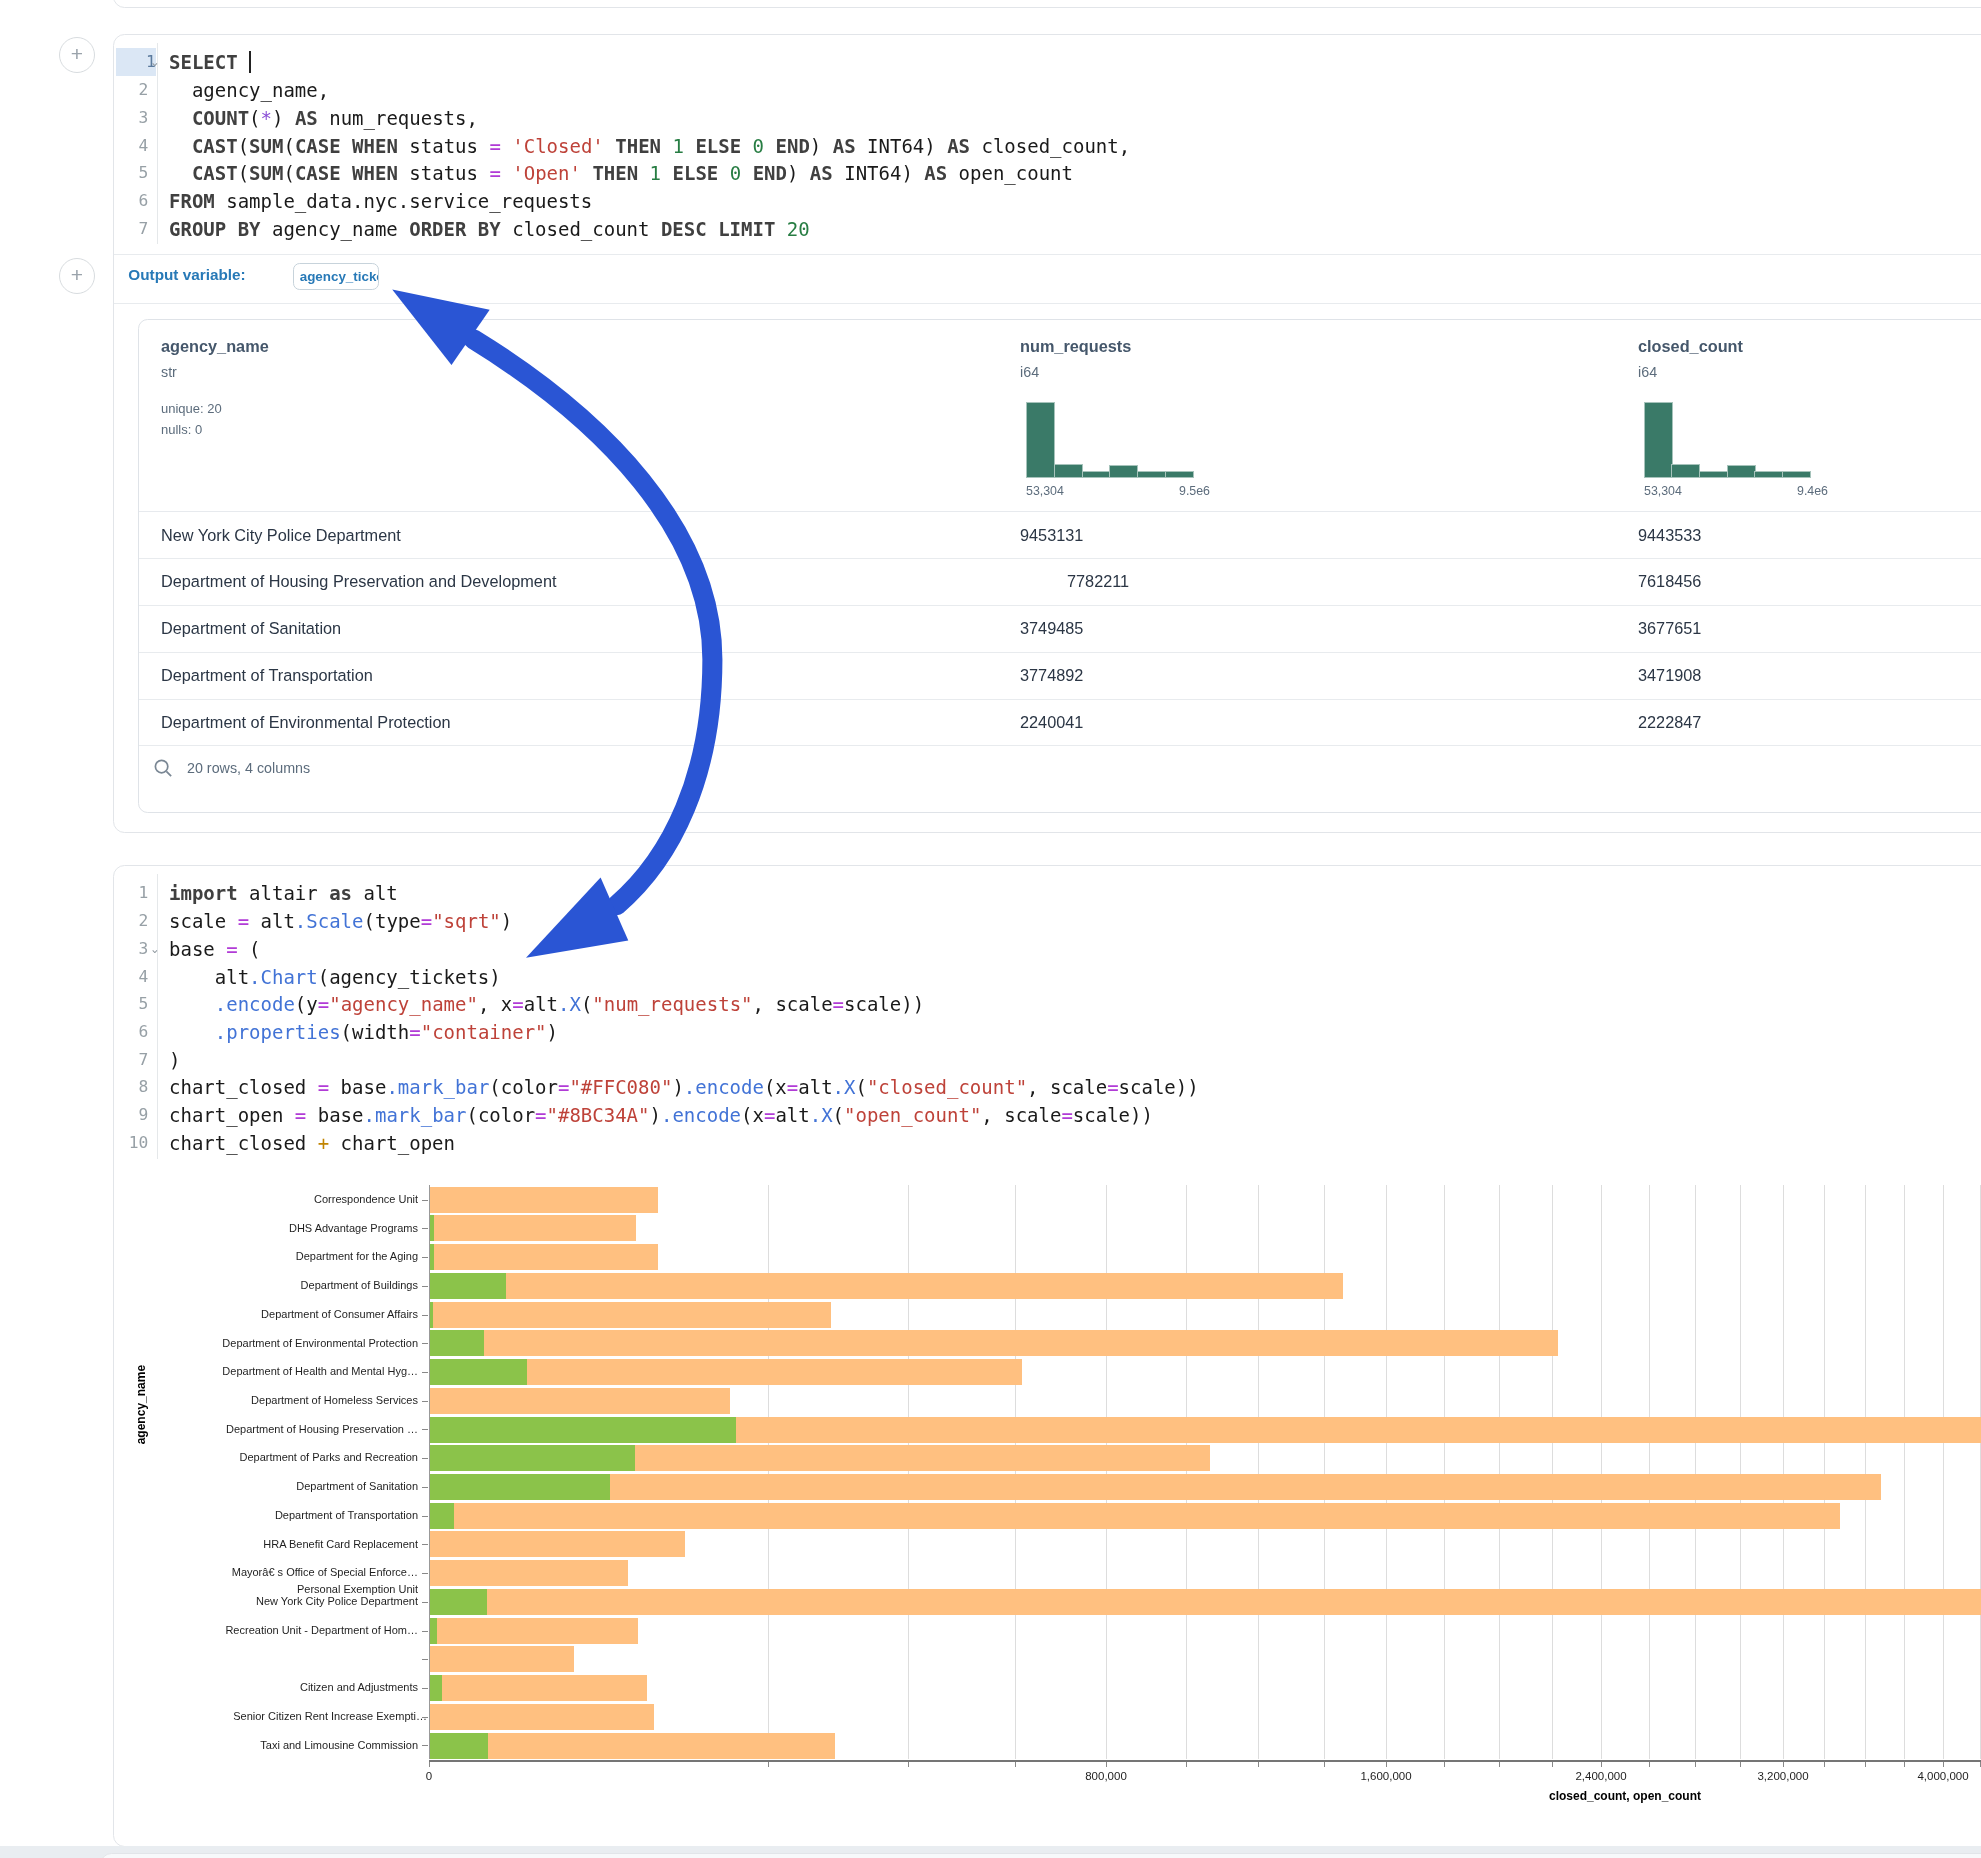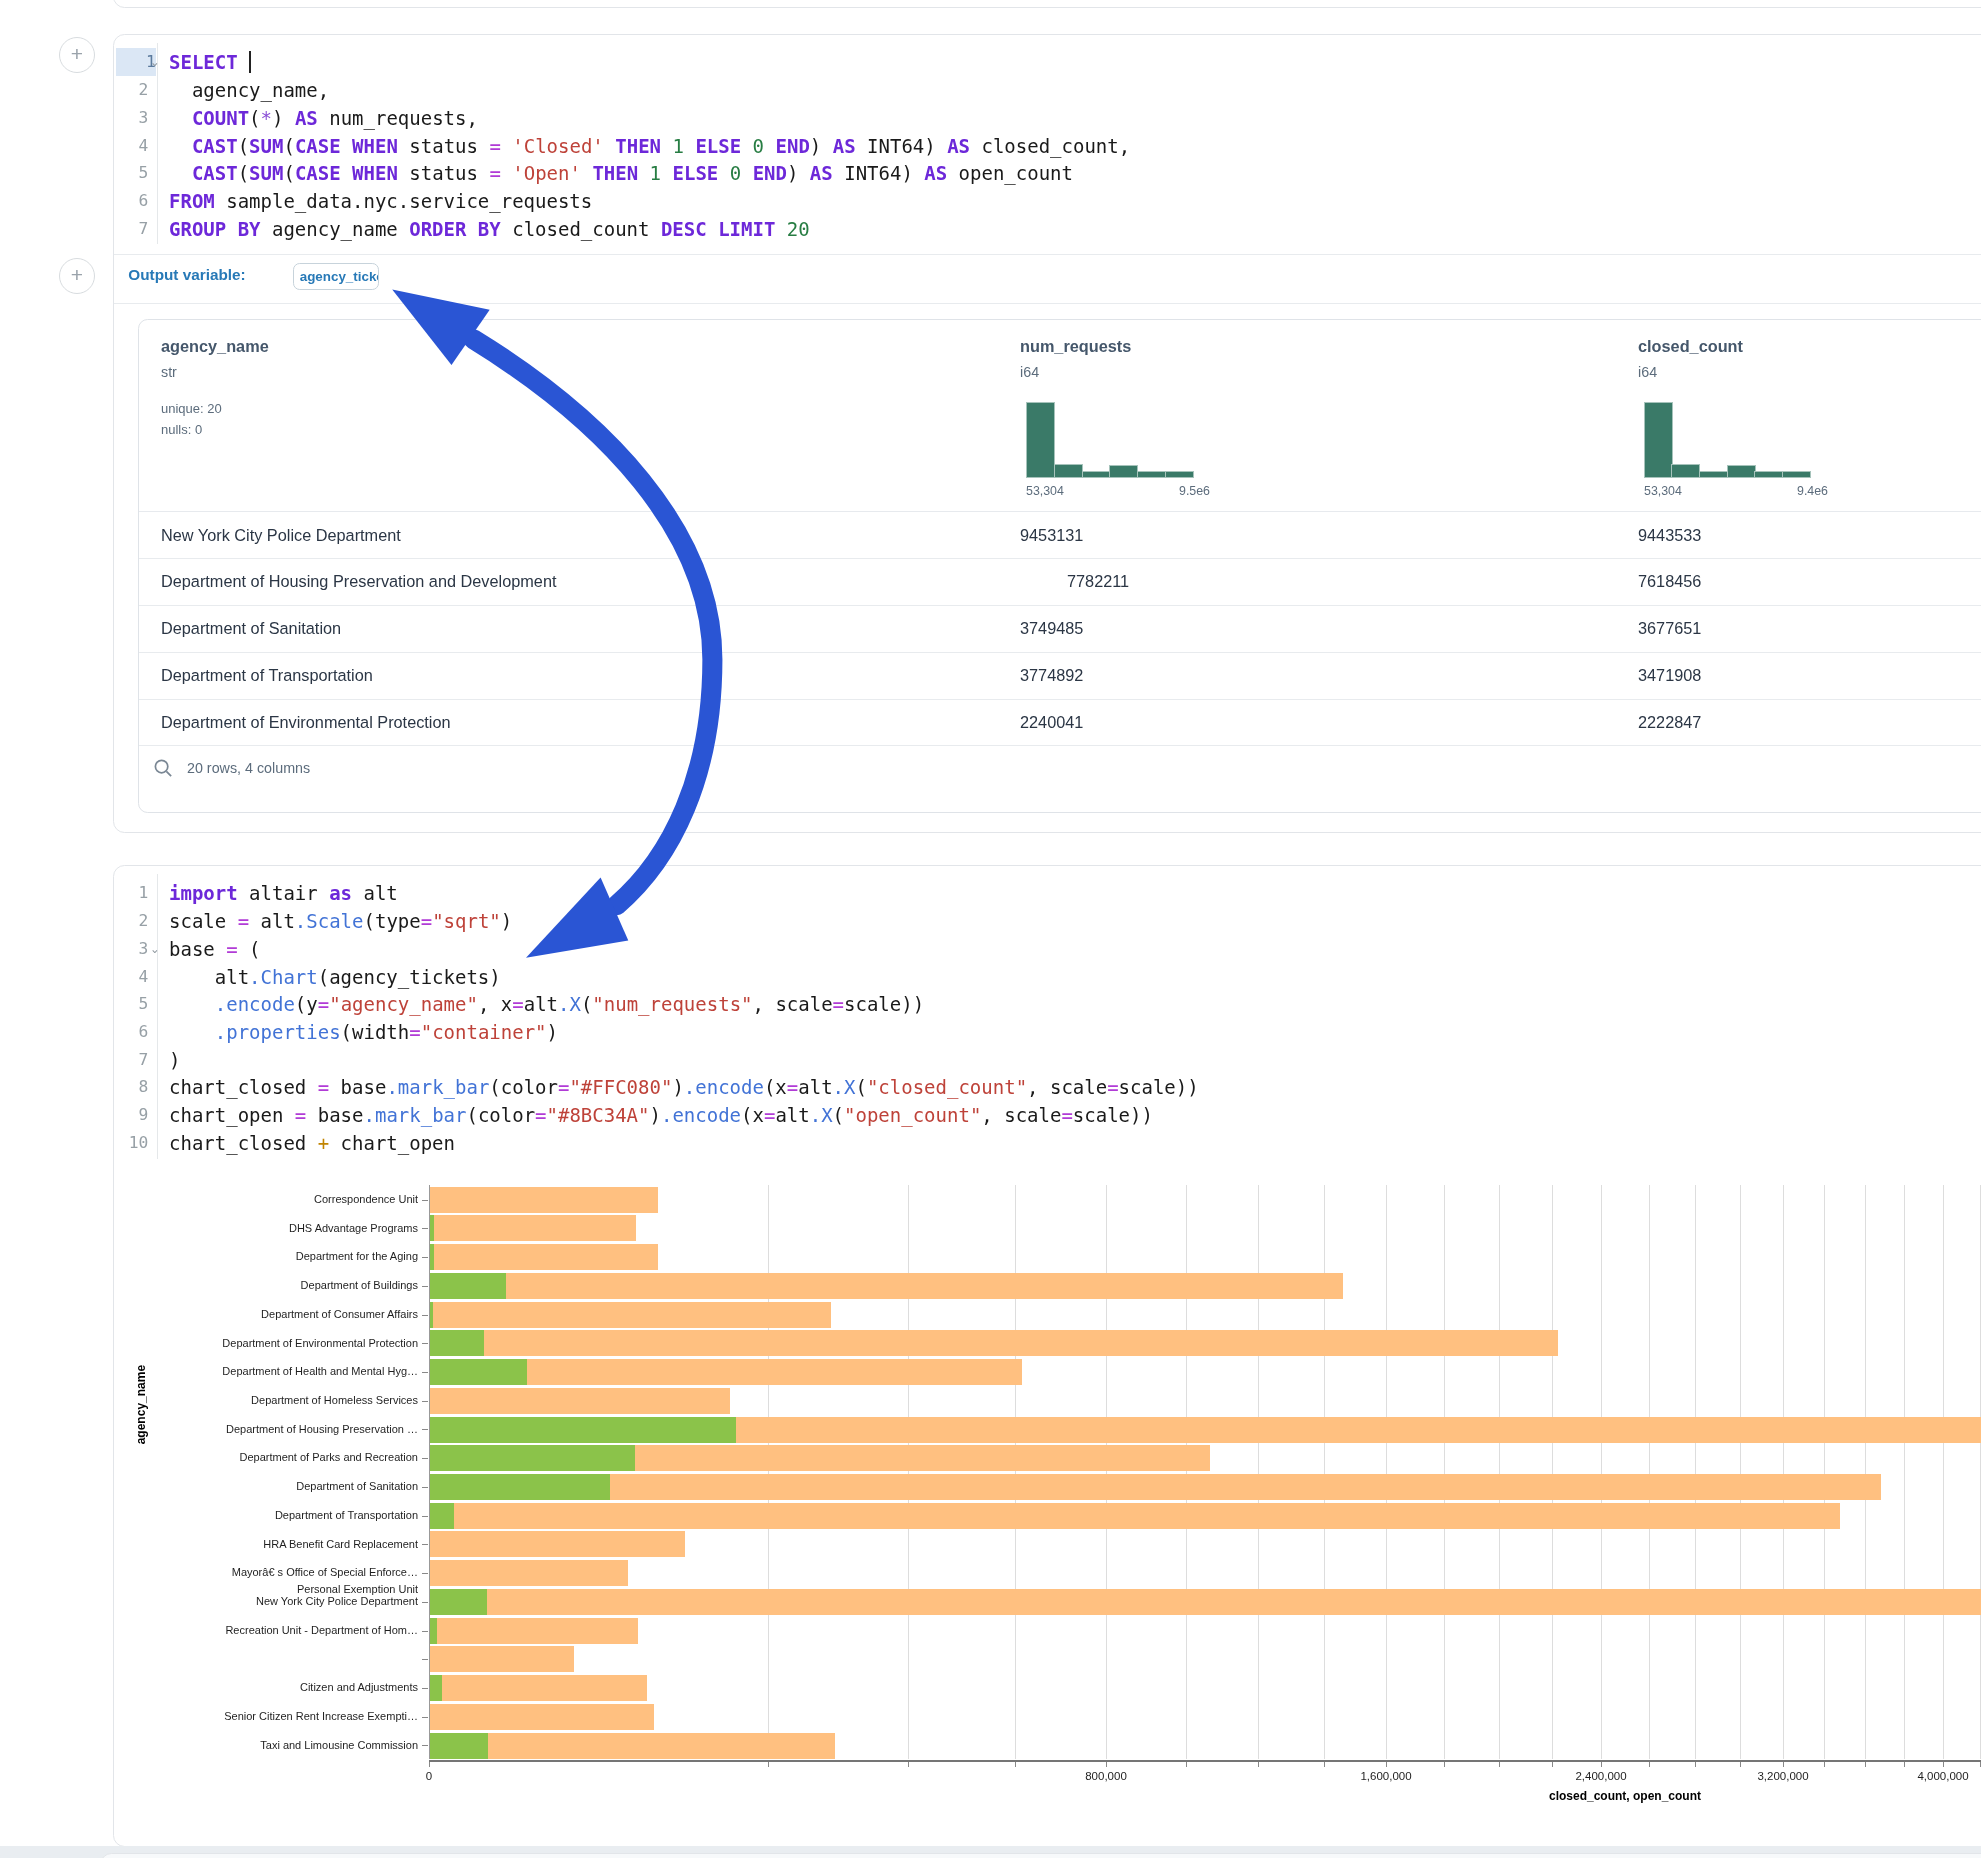--- a/index.html
+++ b/index.html
@@ -15,21 +15,21 @@
            background:#fff;color:#9aa3ab;font-size:21px;line-height:32px;text-align:center;}
   
   .code-area{position:absolute;left:0;top:0;right:0;}
   .gutter-line{position:absolute;left:1px;top:7.6px;bottom:0;width:0;border-left:1px solid #e5e8ea;}
   .code-line{position:absolute;left:0;right:0;height:28px;white-space:pre;
              font-family:"DejaVu Sans Mono",monospace;font-size:19px;line-height:28px;color:#1a1a1a;}
   .ln{position:absolute;width:32.5px;text-align:right;font-family:"DejaVu Sans Mono",monospace;
       font-size:16.3px;line-height:28px;color:#97a0a6;}
   .ln-active{background:#dbe7f5;color:#5b7a9d;}
   .fold{position:absolute;font-size:11.5px;color:#8c959c;line-height:28px;}
-  .tok-k{color:#6d28d9;font-weight:bold;}
+  .tok-k{color:#404040;font-weight:bold;}
   .tok-s{color:#BE4239;}
   .tok-n{color:#277D43;}
   .tok-m{color:#4273D6;}
   .tok-o{color:#B13BD6;}
   .tok-v{color:#8A4FD6;}
   .tok-pl{color:#C18401;}
   .cursor{display:inline-block;width:1.9px;height:22px;background:#222;vertical-align:-3.8px;}
   .hsep{position:absolute;left:0;right:0;height:0;border-top:1px solid #e8ebee;}
   
   .ov-label{font-weight:bold;font-size:15.3px;color:#2779B7;}
@@ -286,21 +286,21 @@
     <div class="ylab" style="left: 0px; top: 1624px; width: 418px;">Recreation Unit - Department of Hom…</div>
     <div class="ytick" style="left: 422px; top: 1631px;"></div>
     <div class="bar" style="left: 430px; top: 1646px; width: 144px; height: 26px; background: rgb(255, 192, 128);"></div>
     <div class="ylab" style="left: 0px; top: 1583px; width: 418px;">Personal Exemption Unit</div>
     <div class="ytick" style="left: 422px; top: 1659px;"></div>
     <div class="bar" style="left: 430px; top: 1675px; width: 217px; height: 26px; background: rgb(255, 192, 128);"></div>
     <div class="bar" style="left: 430px; top: 1675px; width: 11.8px; height: 26px; background: rgb(139, 195, 74);"></div>
     <div class="ylab" style="left: 0px; top: 1681px; width: 418px;">Citizen and Adjustments</div>
     <div class="ytick" style="left: 422px; top: 1688px;"></div>
     <div class="bar" style="left: 430px; top: 1704px; width: 224px; height: 26px; background: rgb(255, 192, 128);"></div>
-    <div class="ylab" style="left: 0px; top: 1710px; width: 418px;">Senior Citizen Rent Increase Exempti…</div>
+    <div class="ylab" style="left: 9px; top: 1710px; width: 418px;">Senior Citizen Rent Increase Exempti…</div>
     <div class="ytick" style="left: 422px; top: 1717px;"></div>
     <div class="bar" style="left: 430px; top: 1733px; width: 405px; height: 26px; background: rgb(255, 192, 128);"></div>
     <div class="bar" style="left: 430px; top: 1733px; width: 58px; height: 26px; background: rgb(139, 195, 74);"></div>
     <div class="ylab" style="left: 0px; top: 1739px; width: 418px;">Taxi and Limousine Commission</div>
     <div class="ytick" style="left: 422px; top: 1745px;"></div>
     <div class="abs" style="left: 429px; top: 1185px; width: 1px; height: 574px; background: rgb(153, 153, 153);"></div>
     <div class="abs" style="left: 429px; top: 1760px; width: 1552px; height: 1.9px; background: rgb(117, 117, 117);"></div>
   </div>
 
 <svg class="abs" id="arrow-svg" style="left:0;top:0;" width="1982" height="1858" viewBox="0 0 2073 1944">

